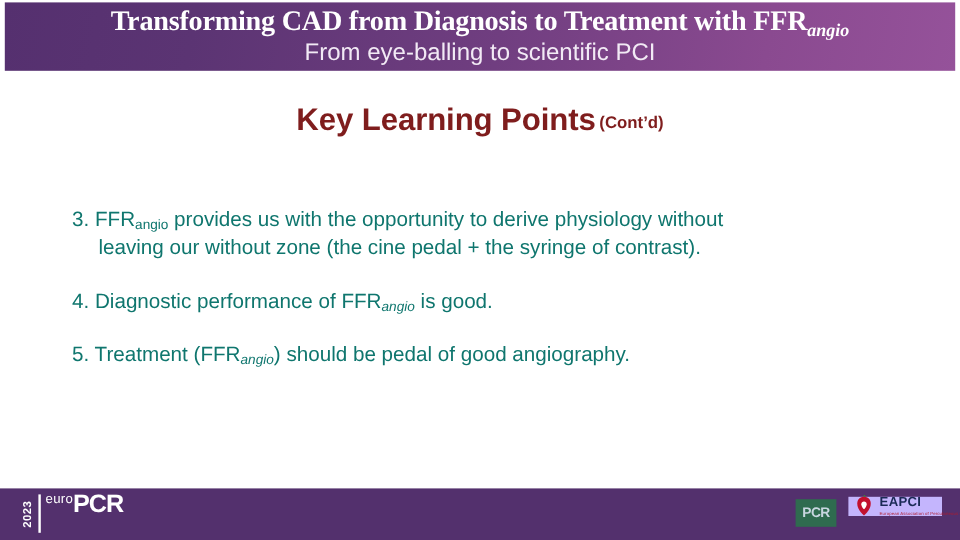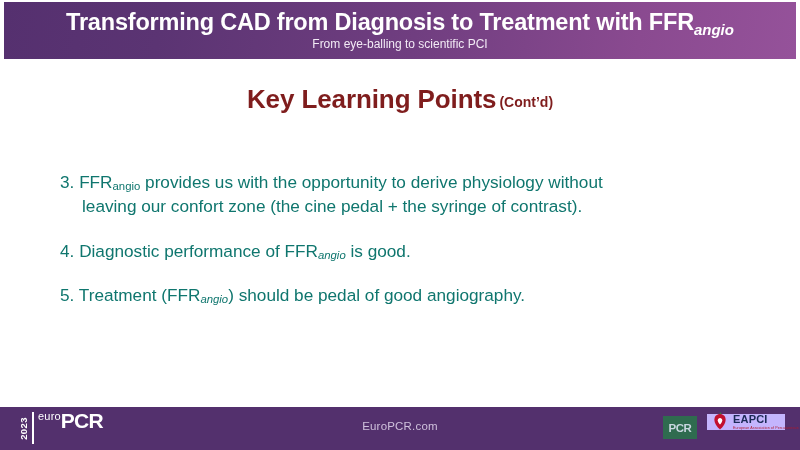--- a/index.html
+++ b/index.html
@@ -40,33 +40,34 @@
   }
   .header-title {
     color: #ffffff;
     font-size: 23.5px;
     font-weight: bold;
     line-height: 1.02;
     letter-spacing: -0.2px;
     white-space: nowrap;
     text-align: center;
     margin-top: 1px;
+    font-family: Liberation Serif, serif;
   }
   .header-title .sub-italic {
     font-size: 15px;
     font-style: italic;
     font-weight: bold;
     vertical-align: baseline;
     position: relative;
     top: 5px;
     letter-spacing: 0px;
   }
   .header-subtitle {
     color: #f2eaf5;
-    font-size: 12px;
+    font-size: 20px;
     font-weight: normal;
     line-height: 1.05;
     margin-top: 3px;
     white-space: nowrap;
     text-align: center;
   }
 
   
   .page-title {
     position: absolute;
@@ -261,21 +262,21 @@
 
   <div class="page-title">
     <span>Key Learning Points</span><span class="contd">(Cont’d)</span>
   </div>
 
   <div class="body-area">
 
     <div class="point">
       <span>3.</span>
       <span>FFR</span><sub>angio</sub><span> provides us with the opportunity to derive physiology without</span>
-      <span class="l2">leaving our confort zone (the cine pedal + the syringe of contrast).</span>
+      <span class="l2">leaving our without zone (the cine pedal + the syringe of contrast).</span>
     </div>
 
     <div class="point">
       <span>4.</span>
       <span>Diagnostic performance of FFR</span><sub class="it">angio</sub><span> is good.</span>
     </div>
 
     <div class="point">
       <span>5.</span>
       <span>Treatment (FFR</span><sub class="it">angio</sub><span>) should be pedal of good angiography.</span>
@@ -289,21 +290,20 @@
     <div class="logo-year">
       <span>2023</span>
     </div>
     <div class="logo-rule"></div>
     <div class="logo-words">
       <div class="logo-euro">euro</div>
       <div class="logo-pcr">PCR</div>
     </div>
   </div>
 
-  <div class="footer-url">EuroPCR.com</div>
 
   <div class="pcr-mark">
     <span>PCR</span>
   </div>
 
   <div class="eapci-mark">
     <svg class="eapci-heart" viewBox="0 0 32 32">
       <path d="M16 3 C11 3 7 6.6 7 12 C7 19 12 24.5 16 28 C20 24.5 25 19 25 12 C25 6.6 21 3 16 3 Z" fill="#c2102e"></path>
       <path d="M16 9.5 C14 9.5 12.4 11 12.4 13 C12.4 16 14.6 18.4 16 19.8 C17.4 18.4 19.6 16 19.6 13 C19.6 11 18 9.5 16 9.5 Z" fill="#ffffff"></path>
       <path d="M15.3 2.2 C15.3 1.2 16.4 0.6 17.3 1.2 C17.9 1.6 18.2 2.4 18 3.1 L16.6 3.4 Z" fill="#3f7d3a"></path>

